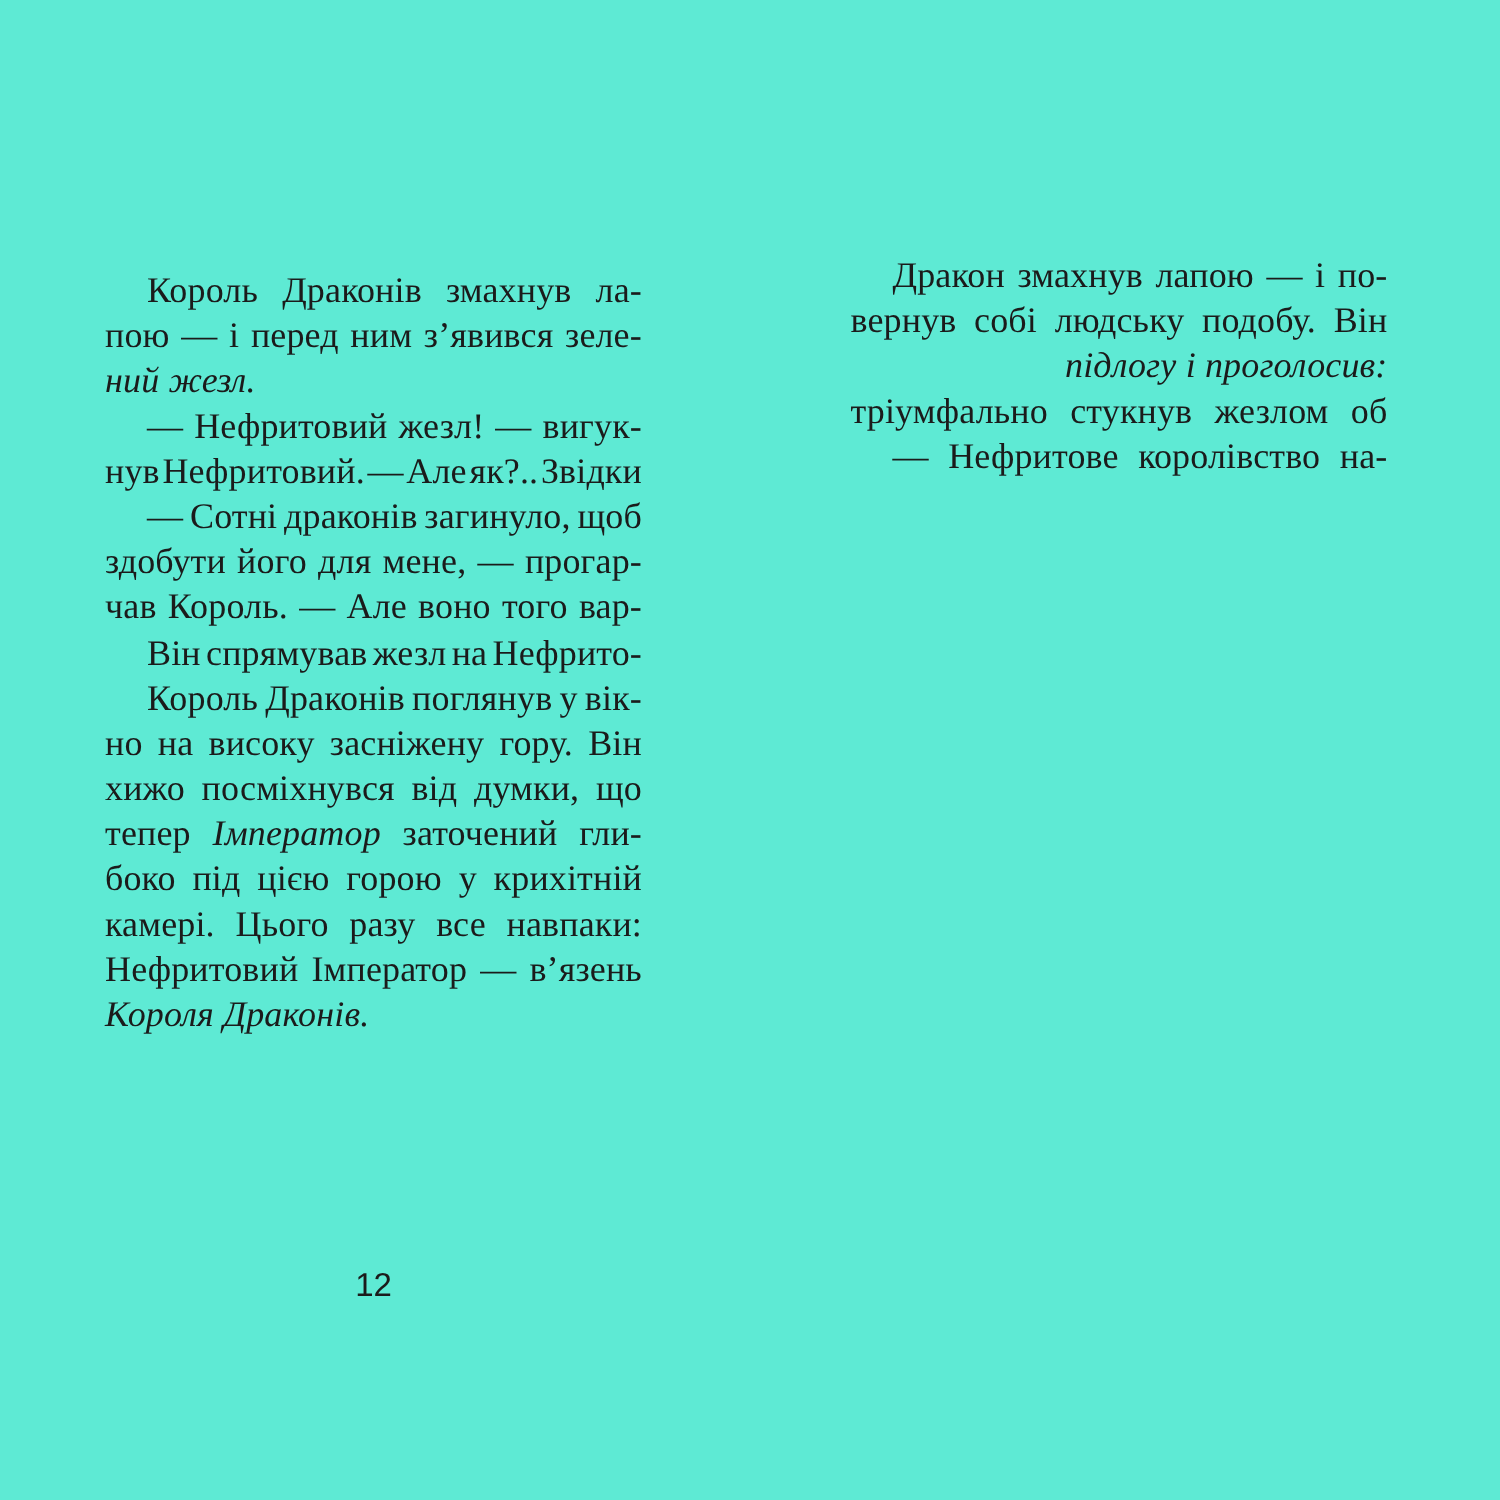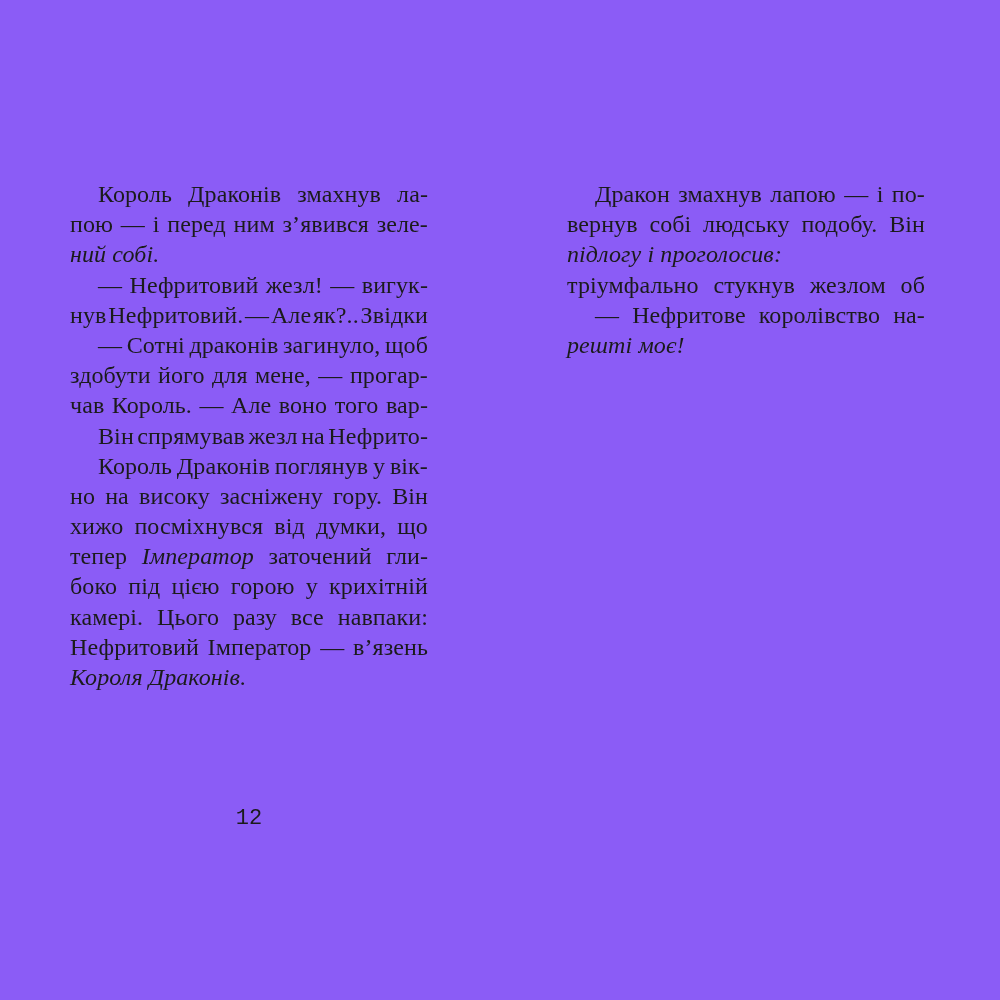--- a/index.html
+++ b/index.html
@@ -6,56 +6,56 @@
     margin: 0;
     padding: 0;
     width: 1000px;
     height: 1000px;
     background: #ffffff;
   }
   .spread {
     position: relative;
     width: 1000px;
     height: 1000px;
-    background: #8b5cf6;
+    background: #5eead4;
     overflow: hidden;
   }
   .col {
     position: absolute;
     width: 358px;
     font-family: "Liberation Serif", "DejaVu Serif", serif;
     font-size: 24px;
     line-height: 30.2px;
     color: #1b1b1b;
     letter-spacing: 0.1px;
   }
   #col-left  { left: 70px;  top: 179px; }
-  #col-right { left: 567px; top: 179px; }
+  #col-right { left: 567px; top: 169px; text-align: right; }
   .line {
     height: 30.2px;
     overflow: visible;
   }
   .line.j {
     display: flex;
     justify-content: space-between;
   }
   .line.last {
     white-space: nowrap;
   }
   .line.indent { padding-left: 28px; }
   .line span { display: inline-block; }
   .line.last span { display: inline; font-style: italic; }
   .it { font-style: italic; }
   .pagenum {
     position: absolute;
     left: 70px;
-    top: 806px;
+    top: 844px;
     width: 358px;
     text-align: center;
-    font-family: Liberation Mono, monospace;
+    font-family: Liberation Sans, sans-serif;
     font-size: 22px;
     line-height: 26px;
     color: #1b1b1b;
   }
 </style>
 </head>
 <body>
 
 <div class="spread">
   <div class="col" id="col-left">
@@ -67,21 +67,21 @@
       </div>
       <div class="line j">
         <span>пою</span>
         <span>—</span>
         <span>і</span>
         <span>перед</span>
         <span>ним</span>
         <span>з’явився</span>
         <span>зеле-</span>
       </div>
-      <div class="line last"><span>ний</span> <span>собі.</span></div>
+      <div class="line last"><span>ний</span> <span>жезл.</span></div>
       <div class="line j indent">
         <span>—</span>
         <span>Нефритовий</span>
         <span>жезл!</span>
         <span>—</span>
         <span>вигук-</span>
       </div>
       <div class="line j">
         <span>нув</span>
         <span>Нефритовий.</span>
@@ -194,16 +194,15 @@
         <span>стукнув</span>
         <span>жезлом</span>
         <span>об</span>
       </div>
       <div class="line j indent">
         <span>—</span>
         <span>Нефритове</span>
         <span>королівство</span>
         <span>на-</span>
       </div>
-      <div class="line last"><span>решті</span> <span>моє!</span></div>
     </div>
   <div class="pagenum">12</div>
 </div>
 
 </body></html>

